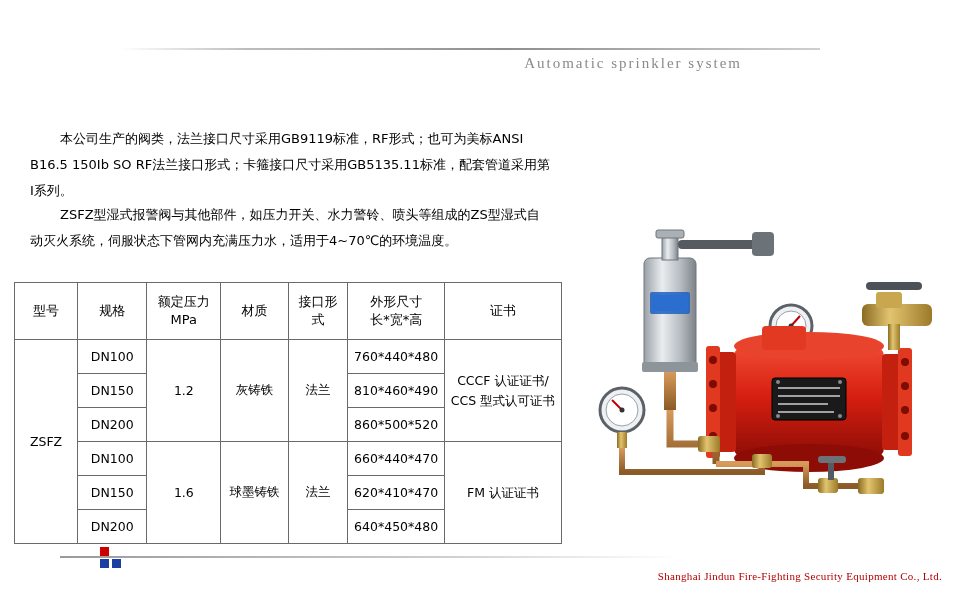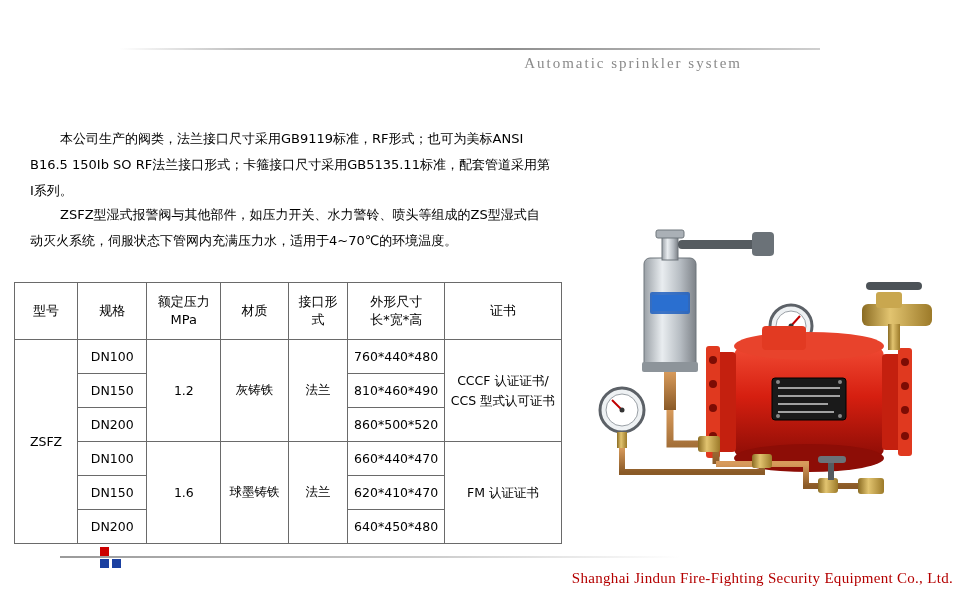--- a/index.html
+++ b/index.html
@@ -78,22 +78,22 @@
   .sq{position:absolute;width:9px;height:9px;}
   .sq-red{background:#cc0000;left:100px;top:7px;}
   .sq-blue1{background:#1a3fa0;left:100px;top:19px;}
   .sq-blue2{background:#1a3fa0;left:112px;top:19px;}
   .ft-cn{
     position:absolute;right:18px;top:6px;
     color:#b40000;font-size:17px;font-weight:bold;letter-spacing:1px;
     font-family:"DejaVu Sans","Liberation Sans",sans-serif;
   }
   .ft-en{
-    position:absolute;right:7px;top:30px;
-    color:#b40000;font-size:15px;letter-spacing:0.3px;
+    position:absolute;right:18px;top:30px;
+    color:#b40000;font-size:11px;letter-spacing:0.3px;
     font-family:"Liberation Serif","DejaVu Serif",serif;
   }
 </style>
 </head>
 <body>
 
 <div class="header">
   <div class="hdr-rule"></div>
   <div class="hdr-sub">Automatic sprinkler system</div>
 

